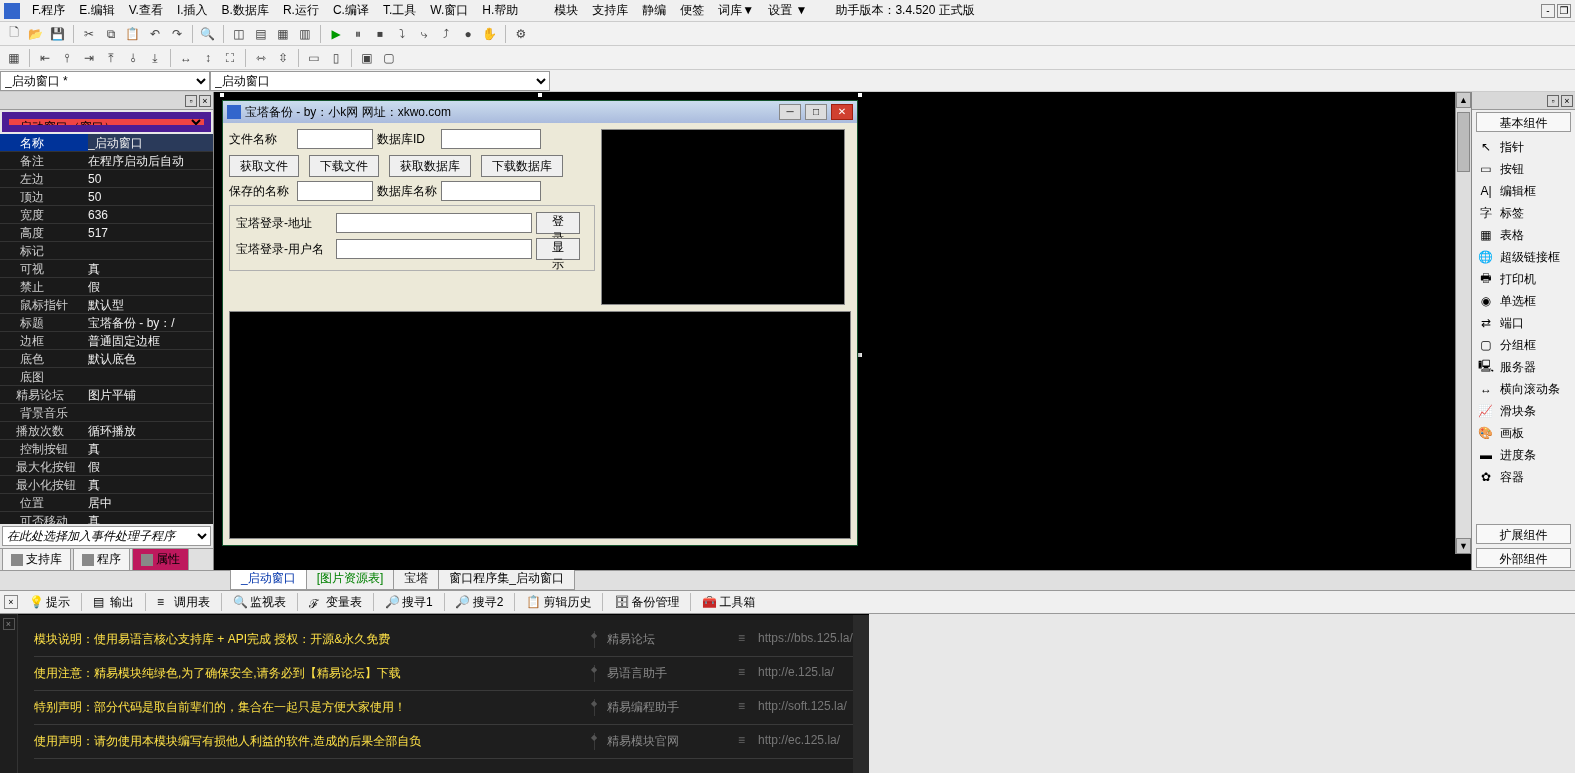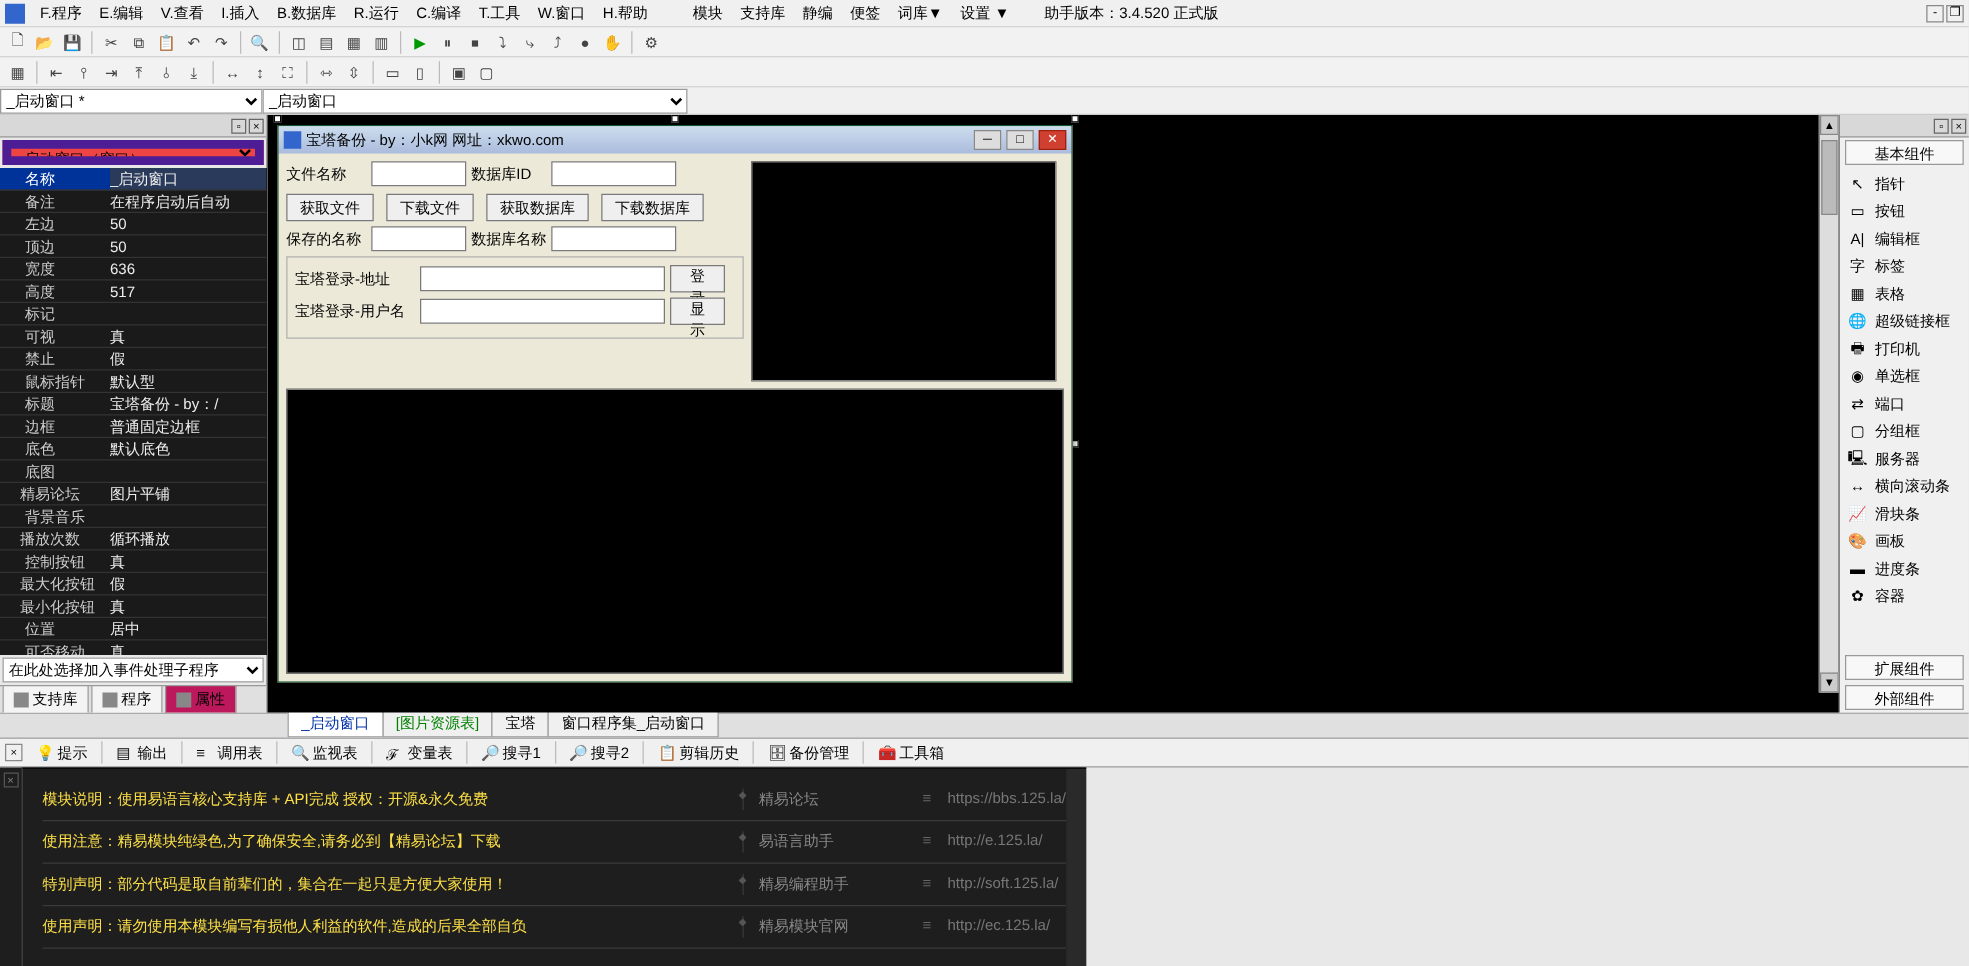--- a/index.html
+++ b/index.html
@@ -29,21 +29,21 @@
 .left-panel .panel-hdr { height: 18px; background: #d8d8d8; border-bottom: 1px solid #999; display: flex; justify-content: flex-end; align-items: center; padding: 0 2px; gap: 2px;}
 .left-panel .panel-hdr span { width: 12px; height: 12px; border: 1px solid #666; font-size: 9px; line-height: 10px; text-align: center; cursor: pointer;}
 .left-panel select.obj-sel { margin: 2px; height: 20px; background:#ef4444; border:7px solid #4c1d95;}
 .prop-grid { flex: 1; overflow: auto; background: #1a1a1a; color: #ddd; }
 .prop-grid .row { display: flex; height: 18px; line-height: 18px; border-bottom: 1px solid #333; }
 .prop-grid .row.indent .k { padding-left: 16px; }
 .prop-grid .row .k { width: 88px; padding-left: 20px; color: #ccc; overflow:hidden; white-space:nowrap;}
 .prop-grid .row .v { flex: 1; color: #eee; overflow:hidden; white-space:nowrap;}
 .prop-grid .row.sel { background: #2a3a5a; }
 .prop-grid .row.sel .k { background:#003399; color:#fff;}
-.left-panel .event-sel { margin: 2px; height: 20px; background:#fff; border:1px solid #999;}
+.left-panel .event-sel { margin: 2px; height: 20px; background:#fff; border:1px solid #999;font-style:italic;}
 .left-tabs { height: 22px; display: flex; align-items: flex-end; background: #e0e0e0; border-top:1px solid #999; }
 .left-tabs .lt { padding: 2px 8px; border: 1px solid #999; border-bottom: none; background: #f4f4f4; cursor: pointer; margin-left: 2px; font-size:12px; display:flex; align-items:center; gap:3px;}
 .left-tabs .lt.active { background: #be185d; font-weight: normal; }
 .left-tabs .lt .ic { width:12px; height:12px; display:inline-block; background:#888;}
 
 
 .center { flex: 1; position: relative; background: #000; overflow:hidden;}
 .handle { position:absolute; width:6px; height:6px; background:#fff; border:1px solid #000;}
 .design-window { position: absolute; left: 8px; top: 8px; width: 636px; background: #ece9d8; border: 1px solid #14532d; box-shadow: 2px 2px 4px rgba(0,0,0,.4);}
 .dw-title { height: 22px; background: linear-gradient(#cde, #abd); display:flex; align-items:center; padding:0 4px; gap:4px;}

